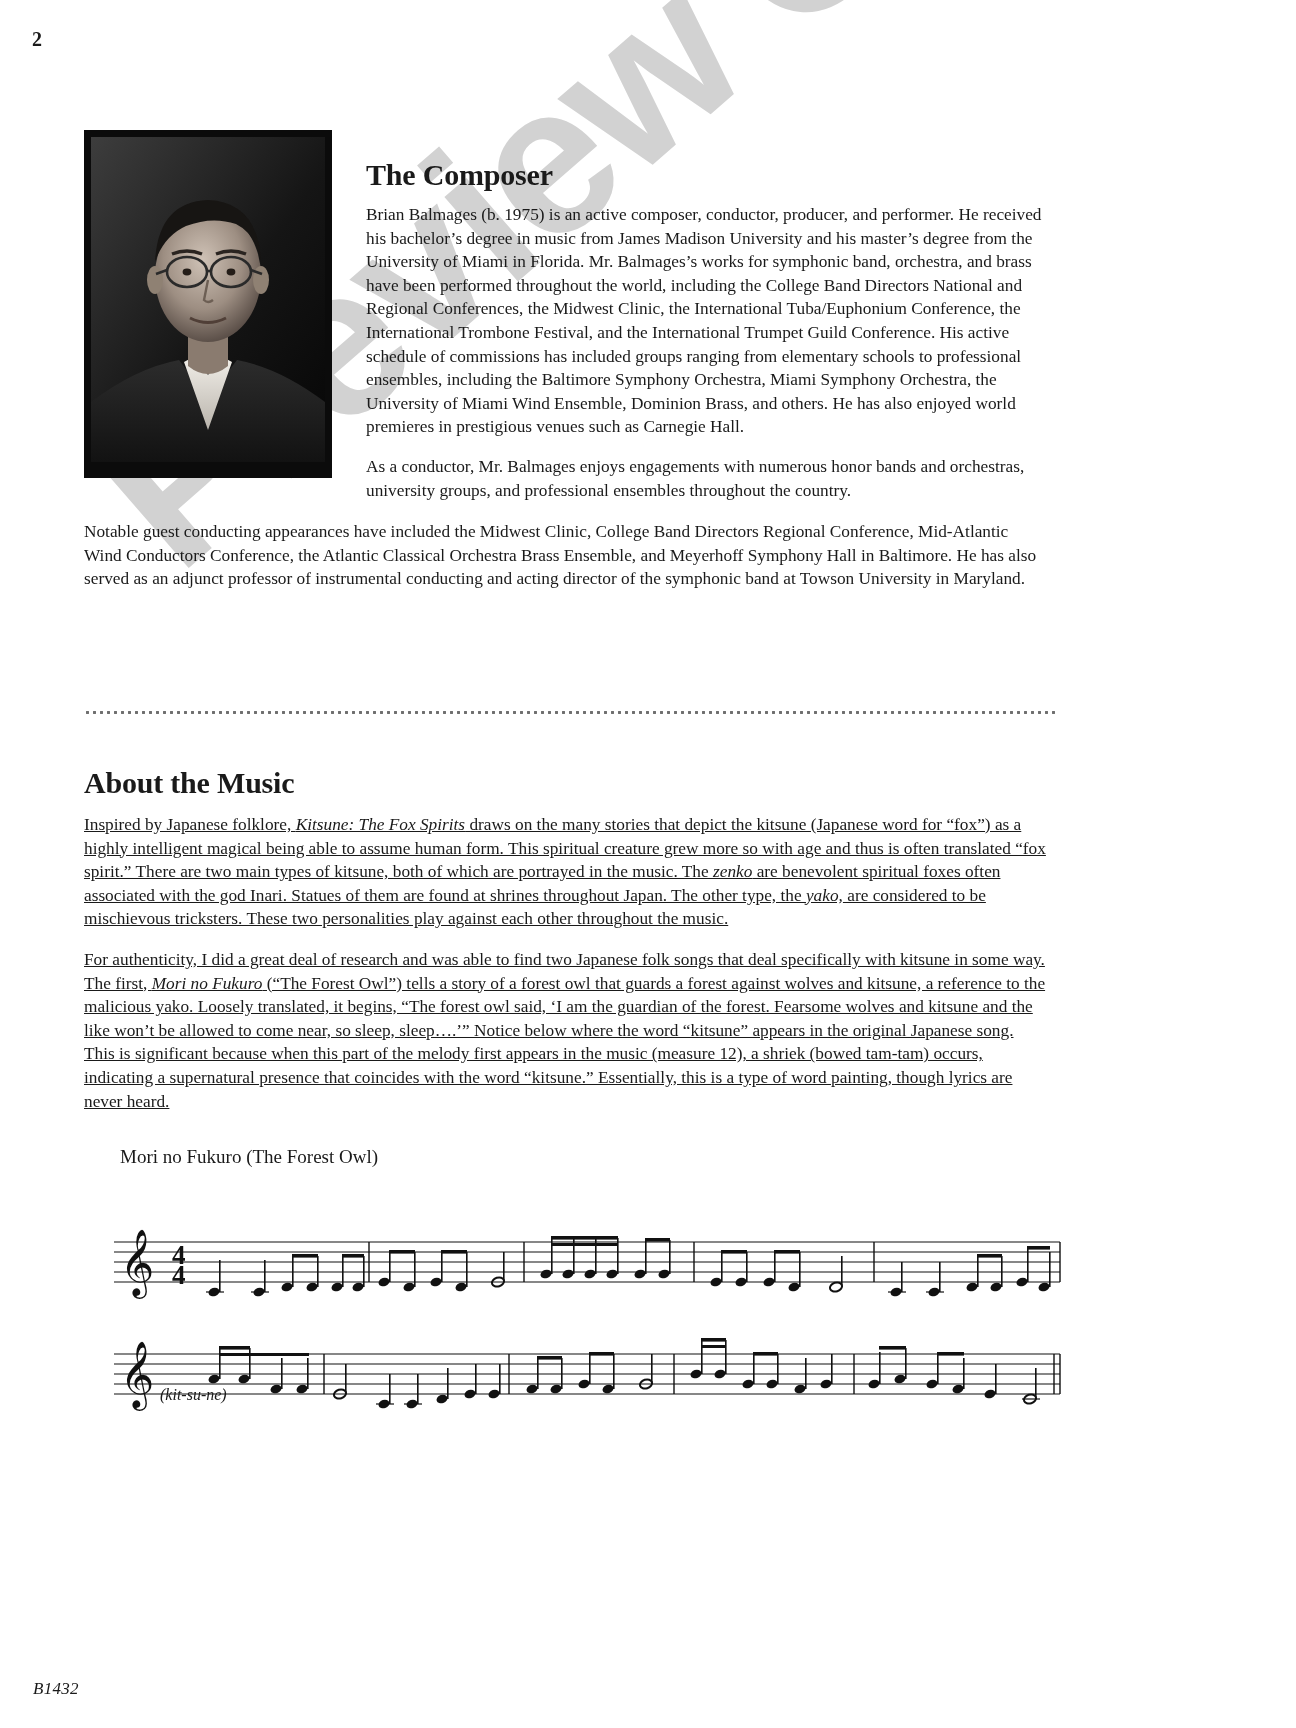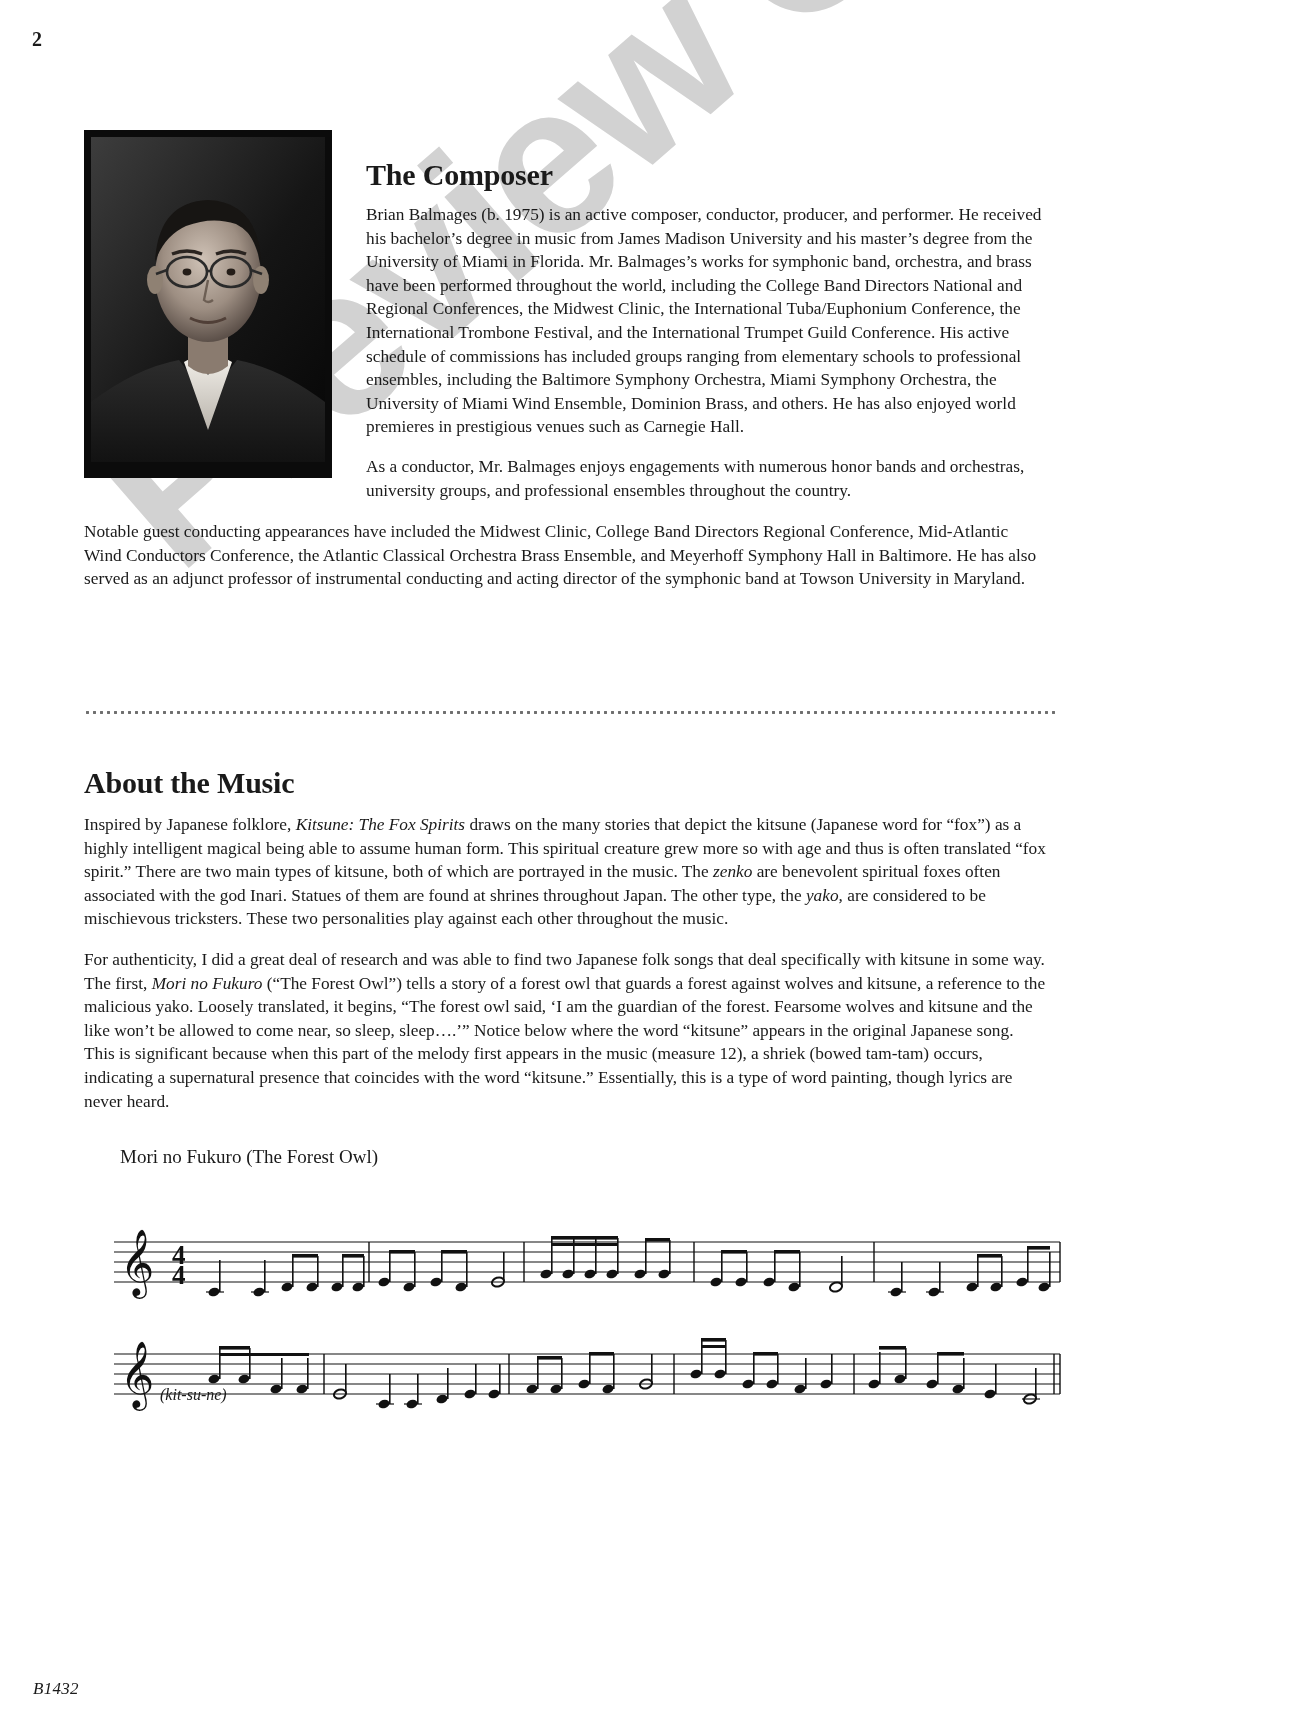--- a/index.html
+++ b/index.html
@@ -130,21 +130,21 @@
   }
 
   
   .about-block {
     position: absolute;
     left: 84px;
     top: 766px;
     width: 978px;
   }
   .about-block h1.section-title { margin-bottom: 14px; }
-  .about-block p.body { margin-bottom: 17px; }
+  .about-block p.body { margin-bottom: 17px; text-decoration: underline; }
   i, em { font-style: italic; }
 
   
   .music-example {
     position: absolute;
     left: 84px;
     top: 1146px;
     width: 1000px;
   }
   .music-title {

